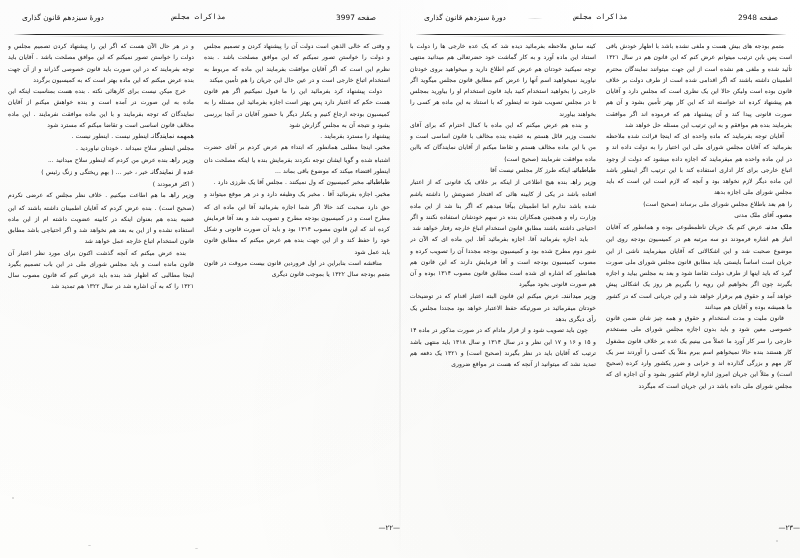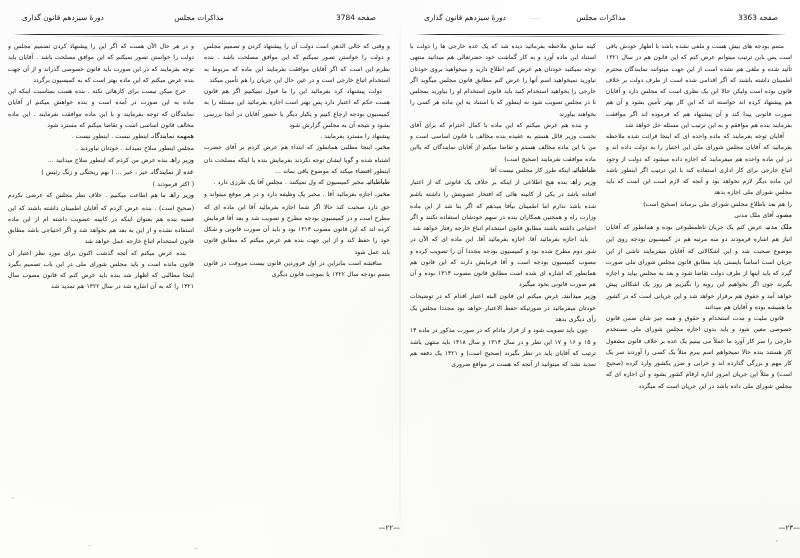--- a/index.html
+++ b/index.html
@@ -24,21 +24,21 @@
   .page.right{padding:12px 10px 0 8px;}
 
   
   .runhead{
     position:relative;height:20px;
     display:flex;align-items:flex-start;justify-content:space-between;
     font-size:7.4px;color:#1b1b1b;letter-spacing:.2px;
     padding:2px 14px 0 14px;box-sizing:border-box;
   }
   .runhead .hd{white-space:nowrap;line-height:1;}
-  .runhead .hd.center{position:absolute;left:50%;transform:translateX(-50%);top:2px;}
+  .runhead .hd.center{position:absolute;left:50%;transform:translateX(-50%);top:2px;font-family:Liberation Mono, monospace;}
   .rule{
     height:1px;margin:2px 6px 5px 6px;
     background:linear-gradient(90deg,rgba(0,0,0,.05) 0%,#2a2a2a 6%,#191919 50%,#2a2a2a 94%,rgba(0,0,0,.05) 100%);
     position:relative;
   }
   .rule::after{
     content:"";position:absolute;left:8%;right:8%;top:1.5px;height:1px;
     background:linear-gradient(90deg,rgba(0,0,0,0) 0%,rgba(40,40,40,.45) 30%,rgba(40,40,40,.35) 70%,rgba(0,0,0,0) 100%);
   }
 
@@ -72,21 +72,21 @@
 </style>
 </head>
 <body>
 
 <div class="paper"></div>
 
 <div class="spread">
 
   <div class="page left ink">
     <div class="runhead">
-      <span class="hd">صفحه 3363</span>
+      <span class="hd">صفحه 2948</span>
       <span class="hd center">مذاکرات مجلس</span>
       <span class="hd">دورهٔ سیزدهم قانون گذاری</span>
     </div>
     <div class="rule"></div>
 
     <div class="cols">
       <div class="col">
         <p class="ind">متمم بودجه های بیش هست و ملغی نشده باشد با اظهار خودش باقی است پس بابن ترتیب میتوانم عرض کنم که این قانون هم در سال ۱۳۲۱ تأئید شده و ملغی هم نشده است از این جهت میتوانند نمایندگان محترم اطمینان داشته باشند که اگر اقدامی شده است از طرف دولت بر خلاف قانون بوده است ولیکن حالا این یک نظری است که مجلس دارد و آقایان هم پیشنهاد کرده اند خواسته اند که این کار بهتر تأمین بشود و آن هم صورت قانونی پیدا کند و آن پیشنهاد هم که فرموده اند اگر موافقت بفرمایند بنده هم موافقم و به این ترتیب این مسئله حل خواهد شد</p>
         <p class="ind">آقایان توجه بفرمایند که ماده واحده ای که اینجا قرائت شده ملاحظه بفرمائید که آقایان مجلس شورای ملی این اختیار را به دولت داده اند و در این ماده واحده هم میفرمایند که اجازه داده میشود که دولت از وجود اتباع خارجی برای کار اداری استفاده کند با این ترتیب اگر اینطور باشد این ماده دیگر لازم نخواهد بود و آنچه که لازم است این است که باید مجلس شورای ملی اجازه بدهد</p>
         <p>را هم بعد باطلاع مجلس شورای ملی برساند (صحیح است)</p>
@@ -104,21 +104,21 @@
         <p><span class="spk lg">وزیر میدانند</span><span>ـ عرض میکنم این قانون البته اعتبار اقدام که در توضیحات خودتان میفرمائید در صورتیکه حفظ الاعتبار خواهد بود مجددا مجلس یک رأی دیگری بدهد</span></p>
         <p class="ind">چون باید تصویب شود و از قرار مادام که در صورت مذکور در ماده ۱۴ و ۱۵ و ۱۶ و ۱۷ این نظر و در سال ۱۳۱۴ و سال ۱۳۱۸ باید منتهی باشد ترتیب که آقایان باید در نظر بگیرند (صحیح است) و ۱۳۲۱ یک دفعه هم تمدید نشد که میتوانید از آنچه که هست در مواقع ضروری</p>
       </div>
     </div>
 
     <div class="folio">—۲۳—</div>
   </div>
 
   <div class="page right ink">
     <div class="runhead">
-      <span class="hd">صفحه 3784</span>
+      <span class="hd">صفحه 3997</span>
       <span class="hd center">مذاکرات مجلس</span>
       <span class="hd">دورهٔ سیزدهم قانون گذاری</span>
     </div>
     <div class="rule"></div>
 
     <div class="cols">
       <div class="col">
         <p>و وقتی که خالی الذهن است دولت آن را پیشنهاد کردن و تصمیم مجلس و دولت را خواستن تصور نمیکنم که این موافق مصلحت باشد . بنده نظرم این است که اگر آقایان موافقت بفرمایند این ماده که مربوط به استخدام اتباع خارجی است و در عین حال این جریان را هم تأمین میکند</p>
         <p class="ind">دولت پیشنهاد کرد بفرمائید این را ما قبول نمیکنیم اگر هم قانون هست حکم که اعتبار دارد پس بهتر است اجازه بفرمائید این مسئله را به کمیسیون بودجه ارجاع کنیم و یکبار دیگر با حضور آقایان در آنجا بررسی بشود و نتیجه آن به مجلس گزارش شود</p>
         <p>پیشنهاد را مسترد بفرمایند .</p>

